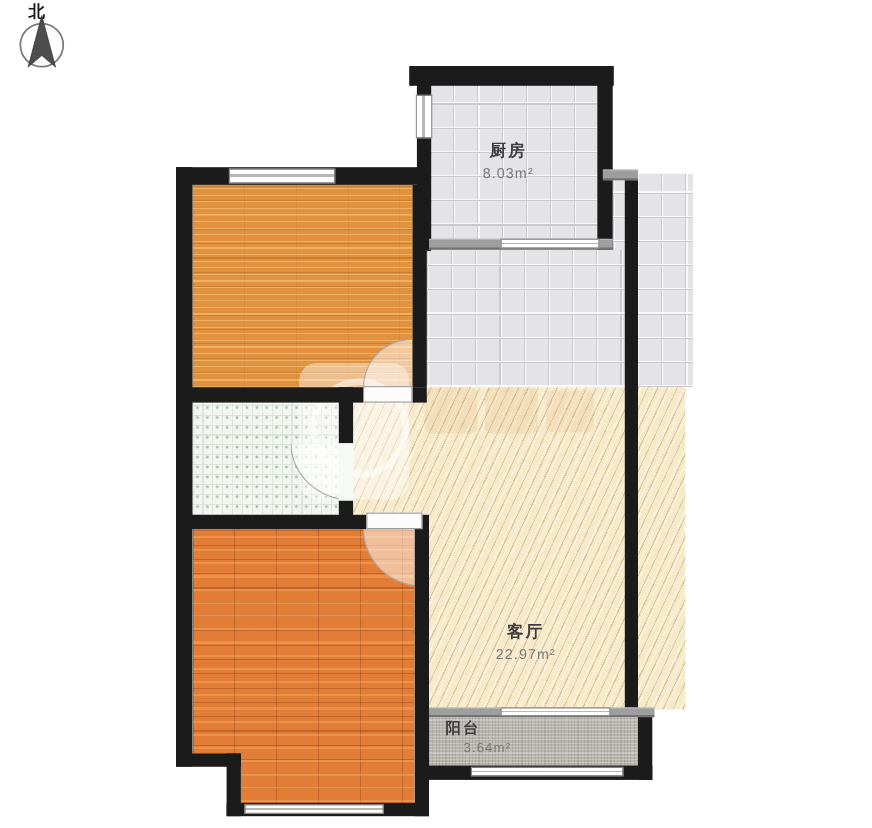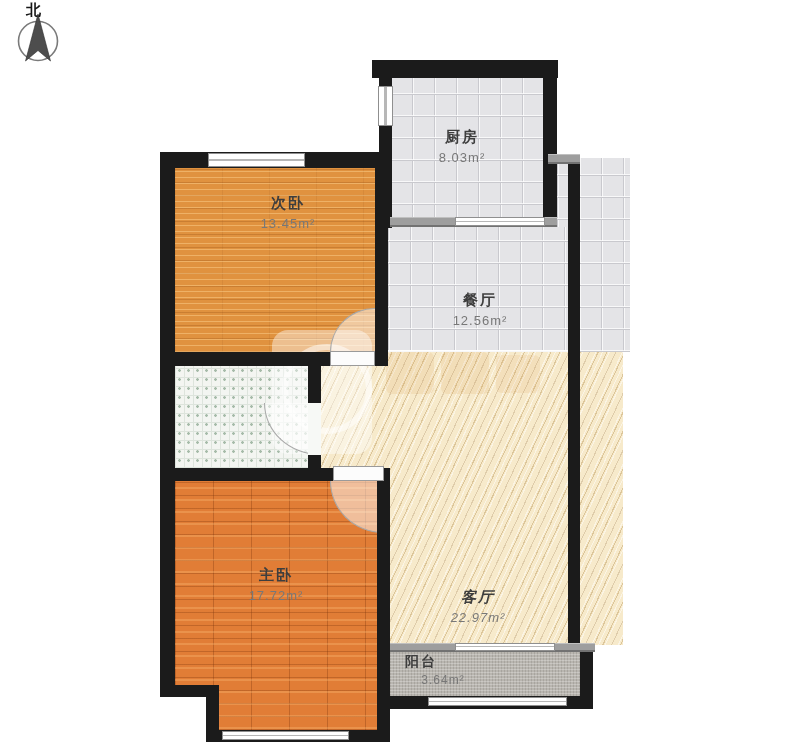--- a/index.html
+++ b/index.html
@@ -119,34 +119,22 @@
   <div class="gap" style="left:308px;top:403px;width:13px;height:52px;"></div>
 
   <div class="arc tl" style="left:330px;top:308px;width:45px;height:44px;"></div>
   <div class="arc bl" style="left:264px;top:403px;width:56px;height:52px;"></div>
   <div class="arc bl" style="left:330px;top:481px;width:53px;height:52px;"></div>
 
   <div class="room-label" style="left:402px;top:128px;">
     <span class="name">厨房</span>
     <span class="area">8.03m²</span>
   </div>
-  <div class="room-label" style="left:228px;top:194px;">
-    <span class="name">次卧</span>
-    <span class="area">13.45m²</span>
-  </div>
-  <div class="room-label" style="left:420px;top:291px;">
-    <span class="name">餐厅</span>
-    <span class="area">12.56m²</span>
-  </div>
-  <div class="room-label" style="left:418px;top:588px;font-style:italic;">
+  <div class="room-label" style="left:418px;top:565px;">
     <span class="name">客厅</span>
     <span class="area">22.97m²</span>
-  </div>
-  <div class="room-label" style="left:216px;top:566px;">
-    <span class="name">主卧</span>
-    <span class="area">17.72m²</span>
   </div>
   <div class="room-label small" style="left:393px;top:653px;width:100px;text-align:left;">
     <span class="name">阳台</span>
     <span class="area">3.64m²</span>
   </div>
 
 </div>
 
 </body></html>

